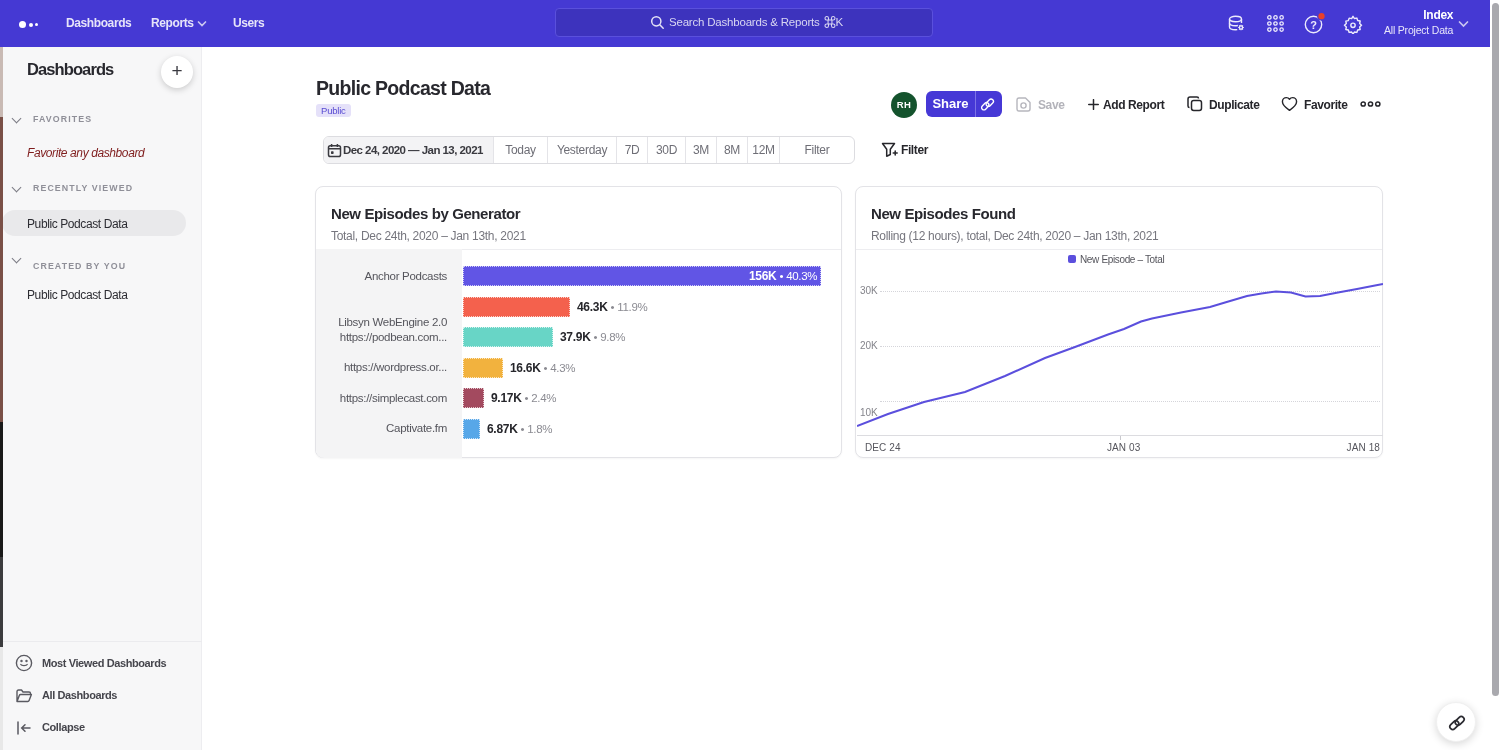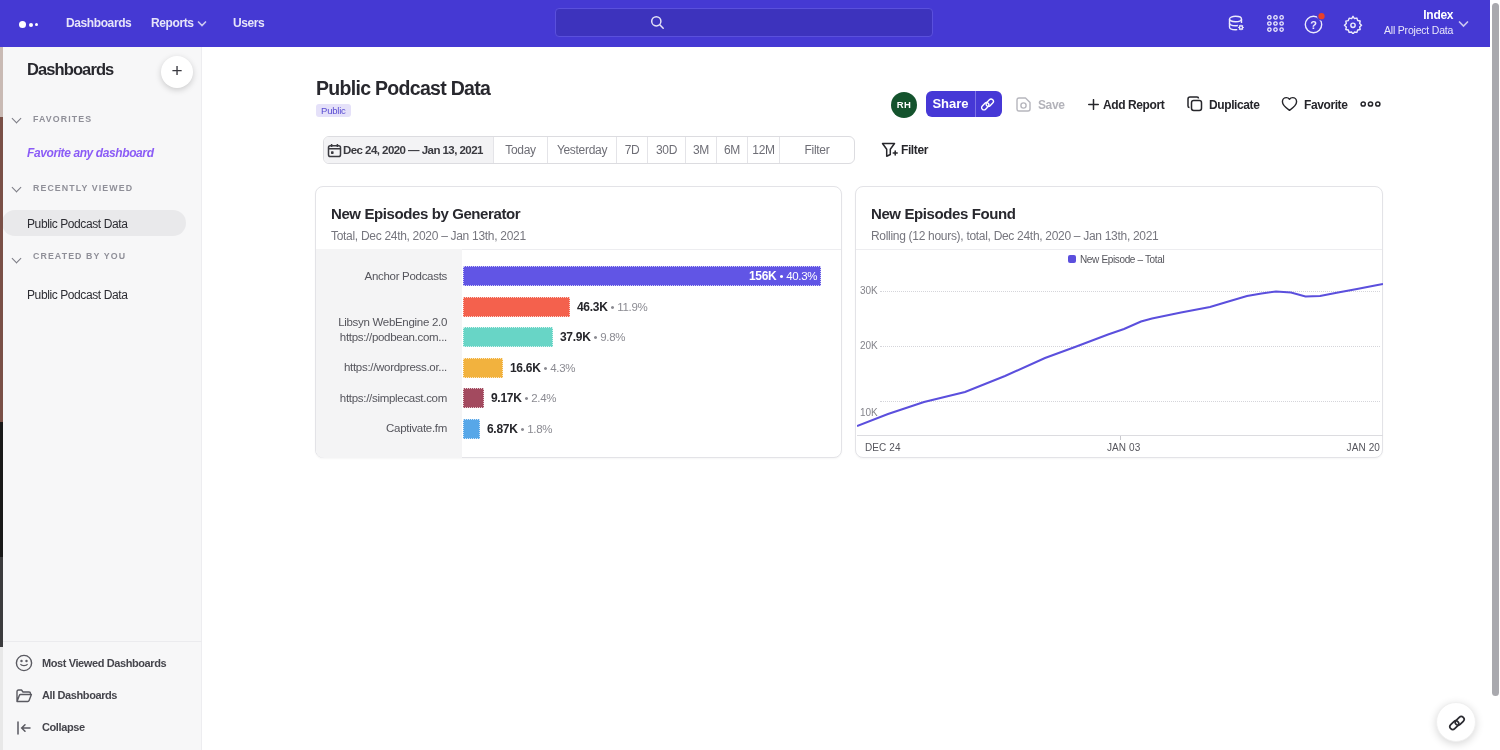--- a/index.html
+++ b/index.html
@@ -90,20 +90,23 @@
   <div class="navlink" style="left:151px;">Reports</div>
   <svg class="abs" style="left:197px; top:20px;" width="10" height="8" viewBox="0 0 10 8">
       <path d="M1.5 2 L5 5.5 L8.5 2" stroke="#cac6f0" stroke-width="1.7" fill="none" stroke-linecap="round"></path>
     </svg>
   <div class="navlink" style="left:233px;">Users</div>
   <div id="search">
     <svg class="abs" style="left:94px; top:6px;" width="15" height="15" viewBox="0 0 15 15">
         <circle cx="6.3" cy="6.3" r="4.6" stroke="#e4e2f6" stroke-width="1.5" fill="none"></circle>
         <path d="M9.8 9.8 L13.2 13.2" stroke="#e4e2f6" stroke-width="1.5" stroke-linecap="round"></path>
       </svg>
+    <div class="ph">Search Dashboards &amp; Reports <svg style="vertical-align:-2px; margin-left:1px;" width="12" height="12" viewBox="0 0 13 13" fill="none" stroke="#d9d7f2" stroke-width="1.15">
+          <path d="M4.4 4.4 H3 A1.9 1.9 0 1 1 4.9 2.5 V4.4 M8.6 4.4 H10 A1.9 1.9 0 1 0 8.1 2.5 V4.4 M4.4 8.6 H3 A1.9 1.9 0 1 0 4.9 10.5 V8.6 M8.6 8.6 H10 A1.9 1.9 0 1 1 8.1 10.5 V8.6 M4.4 4.4 H8.6 V8.6 H4.4 Z"></path>
+        </svg>K</div>
   </div>
 
   <svg class="navicon" style="left:1227px;" width="20" height="20" viewBox="0 0 20 20" fill="none" stroke="#eceafc" stroke-width="1.4">
     <ellipse cx="8.5" cy="5" rx="6" ry="2.7"></ellipse>
     <path d="M2.5 5 V13 C2.5 14.5 5.2 15.7 8.5 15.7 C9.1 15.7 9.7 15.7 10.3 15.6 M14.5 5 V9"></path>
     <path d="M2.5 9 C2.5 10.5 5.2 11.7 8.5 11.7 C9.4 11.7 10.2 11.6 10.9 11.5"></path>
     <circle cx="14" cy="13.5" r="1.6"></circle>
     <path d="M14 10.7 v1.2 M14 15.1 v1.2 M16.8 13.5 h-1.2 M12.4 13.5 h-1.2 M16 11.5 l-0.85 0.85 M12.85 14.65 L12 15.5 M16 15.5 l-0.85-0.85 M12.85 12.35 L12 11.5" stroke-width="1.1"></path>
   </svg>
 
@@ -140,27 +143,27 @@
 
 <div id="sbthumb"></div>
 
 <div id="side">
   <h1>Dashboards</h1>
   <div id="plusbtn">
       <span>+</span>
     </div>
   <div class="chev" style="left:13px; top:68px;"></div>
   <div class="sechead" style="left:33px; top:67px;">FAVORITES</div>
-  <div class="sideitem" style="top:99px; font-style:italic; color:#8b5cf6;font-weight:bold;">Favorite any dashboard</div>
+  <div class="sideitem" style="top:99px; font-style:italic; color:#7f1d1d;">Favorite any dashboard</div>
   <div class="chev" style="left:13px; top:137px;"></div>
   <div class="sechead" style="left:33px; top:136px;">RECENTLY VIEWED</div>
   <div id="pill"></div>
   <div class="sideitem" style="top:170px; font-weight:500;">Public Podcast Data</div>
   <div class="chev" style="left:13px; top:208px;"></div>
-  <div class="sechead" style="left:33px; top:204px;">CREATED BY YOU</div>
+  <div class="sechead" style="left:33px; top:214px;">CREATED BY YOU</div>
   <div class="sideitem" style="top:241px;">Public Podcast Data</div>
 
   <div id="botsep"></div>
 
   <svg class="abs" style="left:15px; top:607px;" width="18" height="18" viewBox="0 0 18 18" fill="none" stroke="#5a5a61" stroke-width="1.4">
     <circle cx="9" cy="9" r="7.6"></circle>
     <path d="M5.8 10.5 C6.6 12 11.4 12 12.2 10.5" stroke-linecap="round"></path>
     <circle cx="6.5" cy="7" r="0.5" fill="#5a5a61"></circle>
       <circle cx="11.5" cy="7" r="0.5" fill="#5a5a61"></circle>
   </svg>
@@ -213,21 +216,21 @@
     <circle cx="17.8" cy="4" r="2.1"></circle>
 </svg>
 
 <div id="datebar">
   <div class="seg" id="dateseg"><span>Dec 24, 2020 — Jan 13, 2021</span></div>
   <div class="seg" style="width:54px;">Today</div>
   <div class="seg" style="width:69px;">Yesterday</div>
   <div class="seg" style="width:31px;">7D</div>
   <div class="seg" style="width:38px;">30D</div>
   <div class="seg" style="width:31px;">3M</div>
-  <div class="seg" style="width:31px;">6M</div>
+  <div class="seg" style="width:31px;">8M</div>
   <div class="seg" style="width:32px;">12M</div>
   <div class="seg" style="flex:1;">Filter</div>
 </div>
 <svg class="abs" style="left:327px; top:143px;" width="15" height="15" viewBox="0 0 15 15" fill="none" stroke="#3a3a40" stroke-width="1.5" stroke-linejoin="round">
   <rect x="1.5" y="2.8" width="12" height="10.7" rx="1.8"></rect>
   <path d="M4.6 1 V4 M10.4 1 V4 M1.5 5.8 H13.5"></path>
   <rect x="4" y="8.3" width="2.6" height="2.6" rx="0.6" fill="#3a3a40" stroke="none"></rect>
 </svg>
 
 <svg class="abs" style="left:881px; top:142px;" width="17" height="16" viewBox="0 0 17 16" fill="none" stroke="#26262b" stroke-width="1.5" stroke-linejoin="round">
@@ -269,21 +272,21 @@
   <div class="ylab" style="left:4px; top:98px;">30K</div>
   <div class="ylab" style="left:4px; top:153px;">20K</div>
   <div class="ylab" style="left:4px; top:208px;margin-top:12px;">10K</div>
   <div class="gline" style="left:24px; top:104px; width:500px;"></div>
   <div class="gline" style="left:24px; top:159px; width:500px;"></div>
   <div class="gline" style="left:24px; top:214px; width:500px;"></div>
   <div id="axis"></div>
   <div style="position:absolute; left:264px; top:249px; width:1px; height:4px; background:#c9c9ce;"></div>
   <div class="xlab" style="left:9px; top:255px;">DEC 24</div>
   <div class="xlab" style="left:251px; top:255px;">JAN 03</div>
-  <div class="xlab" style="right:2px; top:255px;">JAN 20</div>
+  <div class="xlab" style="right:2px; top:255px;">JAN 18</div>
   <svg class="abs" style="left:1px; top:63px;" width="526" height="185" viewBox="0 0 526 185">
     <polyline fill="none" stroke="#5b4fdd" stroke-width="2" points="0,176 31,164 67,152 108,142 148,126 188,108 218,97 251,84.5 267,79 284,71.5 295,68.5 324,62.5 353,57 368,52.5 390,46 404.5,43.5 419,41.5 434,42.5 448.5,46.5 463,46 481,42.5 500,39 518,35.5 526,34"></polyline>
   </svg>
 </div>
 
 <div id="fab">
   <svg class="abs" style="left:11px; top:11px;" width="18" height="18" viewBox="0 0 24 24" fill="none" stroke="#2b2b31" stroke-width="2.3">
     <rect x="1.7" y="11.05" width="13.4" height="7.5" rx="3.75" transform="rotate(-45 8.4 14.8)"></rect>
     <rect x="8.9" y="5.45" width="13.4" height="7.5" rx="3.75" transform="rotate(-45 15.6 9.2)"></rect>
   </svg>

